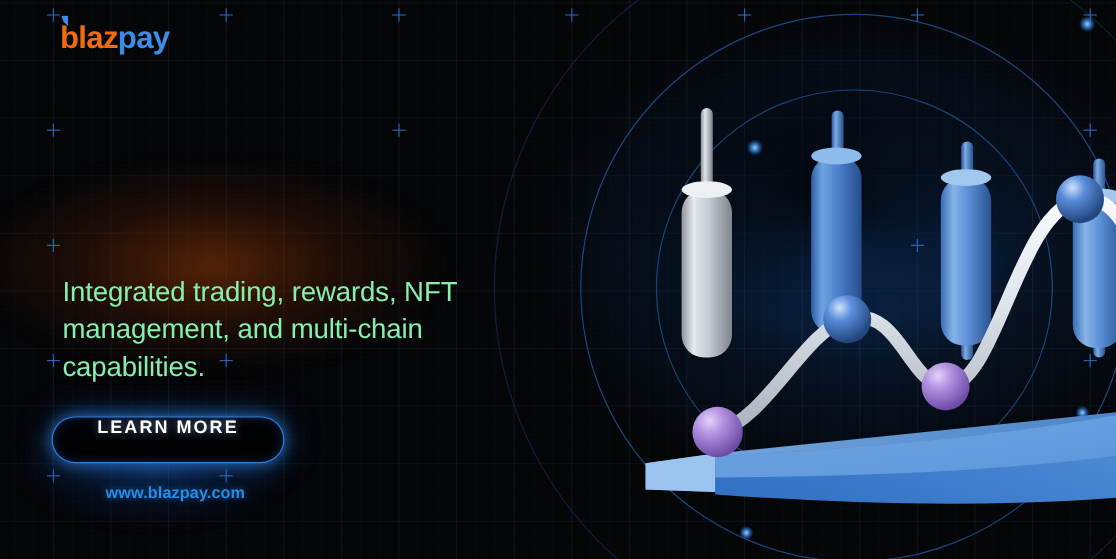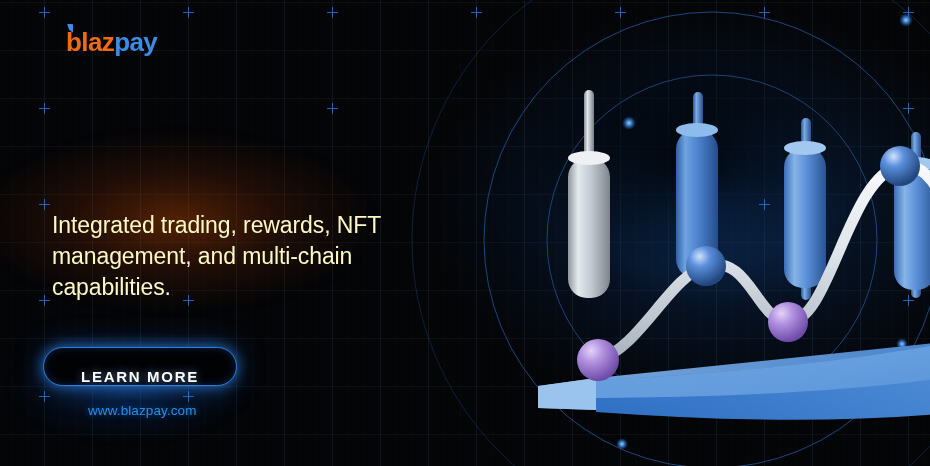--- a/index.html
+++ b/index.html
@@ -72,24 +72,23 @@
     content:""; position:absolute; background:#2f6fd0; opacity:.85;
   }
   .plus:before{ left:0; top:5px; width:11px; height:1px; }
   .plus:after{ top:0; left:5px; width:1px; height:11px; }
 
   
   .orbits{ position:absolute; inset:0; }
 
   
   .logo{
-    position:absolute; left:50px; top:29px;
+    position:absolute; left:50px; top:18px;
     font-size:26px; font-weight:bold; letter-spacing:-0.6px;
     line-height:1;
-    margin-left:16px;
   }
   .logo .blaz{ color:#F26B0F; }
   .logo .pay{ color:#3C8CE7; }
   .logo .tick{
     position:absolute; left:1px; top:-5px; width:6px; height:9px;
     background:#3C8CE7;
     clip-path:polygon(0 0,100% 0,100% 100%,35% 60%);
     border-radius:1px;
   }
 
@@ -99,46 +98,46 @@
     letter-spacing:1.3px; line-height:1.17;
     text-transform:uppercase;
     white-space:nowrap;
   }
   .headline .l1{ display:block; color:#F17C09;
     text-shadow:0 0 22px rgba(240,110,10,0.38); }
   .headline .l2{ display:block; color:#F79F1A;
     text-shadow:0 0 22px rgba(245,150,20,0.34); }
 
   .subhead{
-    position:absolute; left:52px; top:210px; width:404px;
-    color:#fef9c3; font-size:23px; line-height:1.34;
+    position:absolute; left:52px; top:228px; width:404px;
+    color:#86efac; font-size:23px; line-height:1.34;
     letter-spacing:-0.1px;
   }
 
   .cta{
     position:absolute; left:43px; top:347px;
     width:194px; height:39px;
     border-radius:20px;
     background:#010204;
     border:1.6px solid #2f7fd8;
     box-shadow:0 0 13px rgba(45,125,220,0.85),
                0 0 30px rgba(35,105,200,0.45),
                inset 0 0 9px rgba(20,70,150,0.45);
-    display:flex; align-items:flex-end; justify-content:center;
+    display:flex; align-items:flex-start; justify-content:center;
     cursor:pointer;
   }
   .cta span{
     color:#ffffff; font-size:15px; font-weight:bold;
     letter-spacing:1.7px; text-transform:uppercase;
     text-shadow:0 0 8px rgba(150,200,255,0.6);
   }
 
   .url{
     position:absolute; left:88px; top:403px;
-    color:#1E90F0; font-size:13.5px; font-weight:normal;
+    color:#1E90F0; font-size:13.5px; font-weight:bold;
     letter-spacing:0.1px;
     text-shadow:0 0 7px rgba(30,144,240,0.55);
     cursor:pointer;
   }
 
   
   .graphic{
     position:absolute; left:500px; top:30px;
     width:430px; height:420px;
   }

